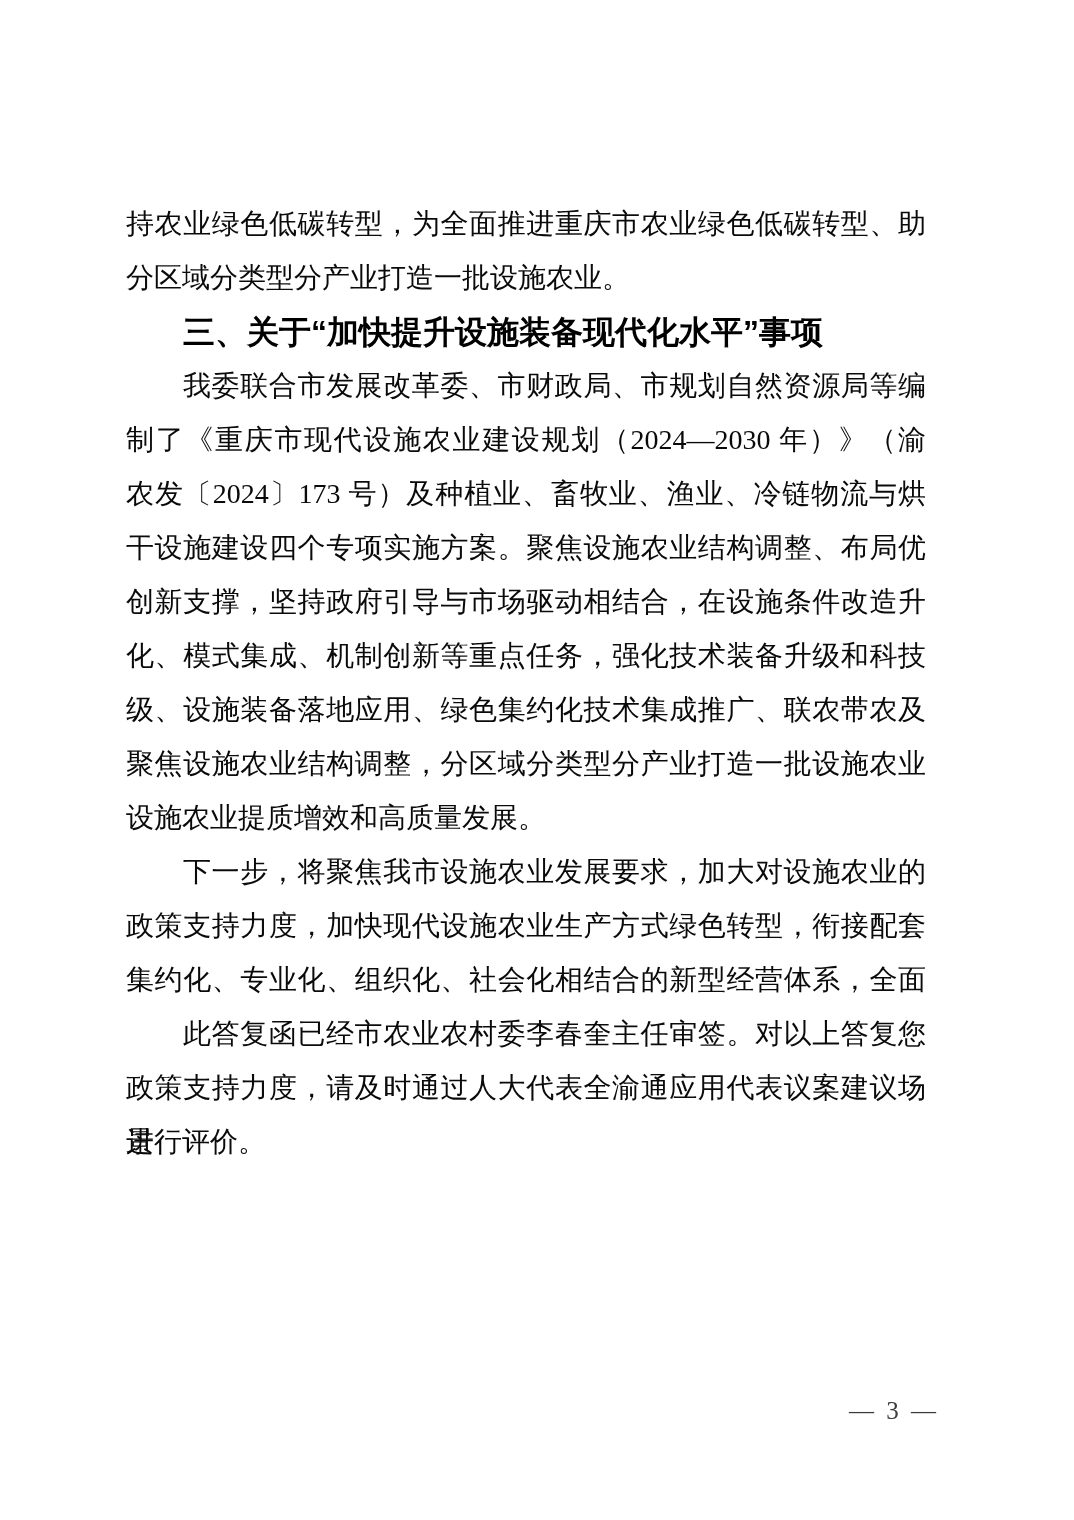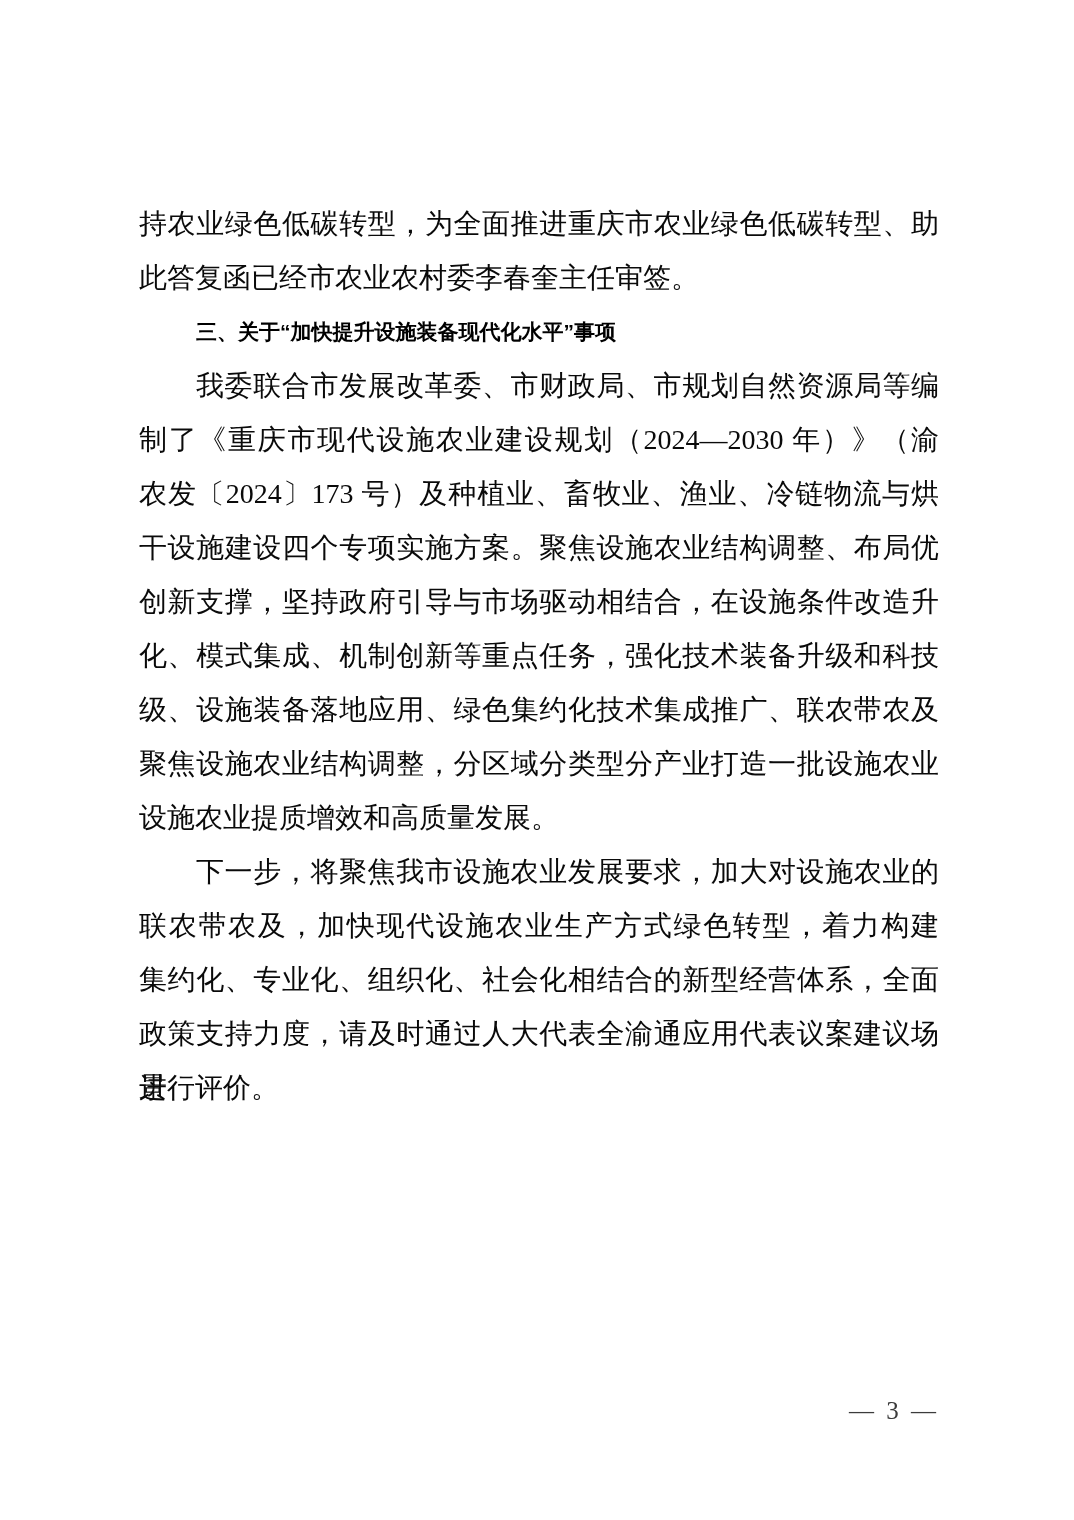--- a/index.html
+++ b/index.html
@@ -7,69 +7,70 @@
     position: relative;
     width: 1074px;
     height: 1520px;
     background: #ffffff;
     color: #000000;
     font-family: "Liberation Serif", serif;
     overflow: hidden;
   }
   .content {
     position: absolute;
-    left: 139px;
+    left: 126px;
     top: 197px;
     width: 800px;
   }
   .line {
     height: 54px;
     line-height: 54px;
     font-size: 28px;
     color: #0a0a0a;
   }
   .fill {
     text-align: justify;
     text-align-last: justify;
   }
   .indent { text-indent: 57px; }
   .heading {
     font-family: "Liberation Sans", sans-serif;
     font-weight: 700;
-    font-size: 21px;
+    font-size: 32px;
     color: #000000;
   }
   .footer {
     position: absolute;
     top: 1396px;
     right: 135px;
     font-size: 25px;
     line-height: 30px;
     color: #3c3c3c;
     letter-spacing: 3px;
     font-family: "Liberation Serif", serif;
   }
 </style>
 </head>
 <body>
 
 <div class="page">
   <div class="content">
     <div class="line fill">持农业绿色低碳转型，为全面推进重庆市农业绿色低碳转型、助</div>
-    <div class="line">此答复函已经市农业农村委李春奎主任审签。</div>
+    <div class="line">分区域分类型分产业打造一批设施农业。</div>
     <div class="line heading indent">三、关于“加快提升设施装备现代化水平”事项</div>
     <div class="line fill indent">我委联合市发展改革委、市财政局、市规划自然资源局等编</div>
     <div class="line fill">制了《重庆市现代设施农业建设规划（2024—2030 年）》（渝</div>
     <div class="line fill">农发〔2024〕173 号）及种植业、畜牧业、渔业、冷链物流与烘</div>
     <div class="line fill">干设施建设四个专项实施方案。聚焦设施农业结构调整、布局优</div>
     <div class="line fill">创新支撑，坚持政府引导与市场驱动相结合，在设施条件改造升</div>
     <div class="line fill">化、模式集成、机制创新等重点任务，强化技术装备升级和科技</div>
     <div class="line fill">级、设施装备落地应用、绿色集约化技术集成推广、联农带农及</div>
     <div class="line fill">聚焦设施农业结构调整，分区域分类型分产业打造一批设施农业</div>
     <div class="line">设施农业提质增效和高质量发展。</div>
     <div class="line fill indent">下一步，将聚焦我市设施农业发展要求，加大对设施农业的</div>
-    <div class="line fill">联农带农及，加快现代设施农业生产方式绿色转型，着力构建</div>
+    <div class="line fill">政策支持力度，加快现代设施农业生产方式绿色转型，衔接配套</div>
     <div class="line fill">集约化、专业化、组织化、社会化相结合的新型经营体系，全面</div>
+    <div class="line fill indent">此答复函已经市农业农村委李春奎主任审签。对以上答复您</div>
     <div class="line fill">政策支持力度，请及时通过人大代表全渝通应用代表议案建议场景</div>
     <div class="line">进行评价。</div>
   </div>
   <div class="footer">— 3 —</div>
 </div>
 
 </body></html>

